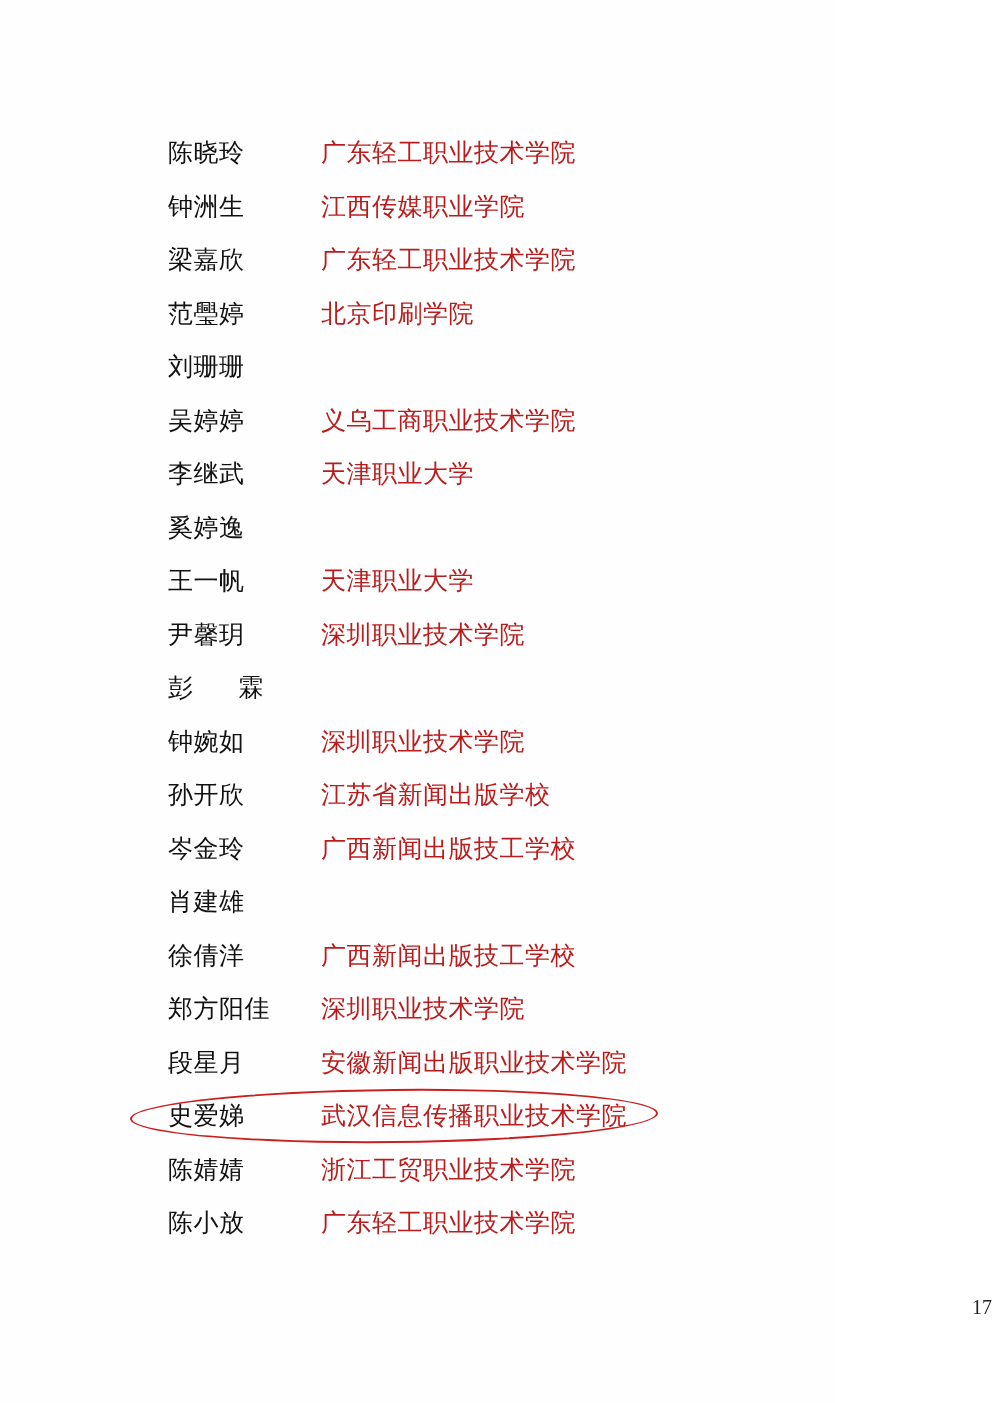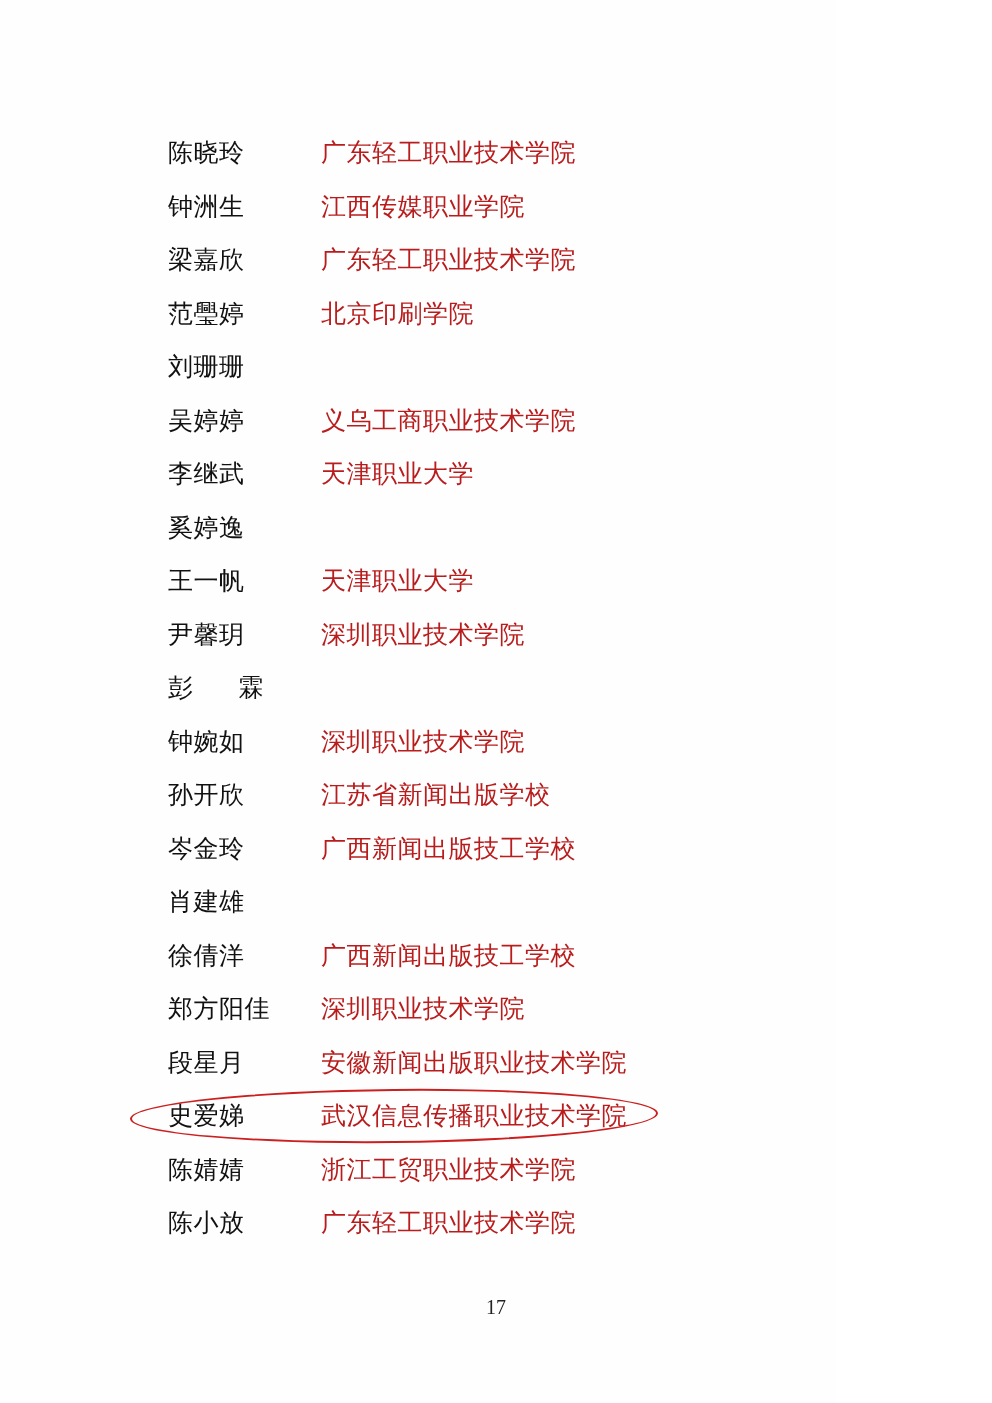--- a/index.html
+++ b/index.html
@@ -64,21 +64,21 @@
     border-radius: 50% / 50%;
     pointer-events: none;
     box-sizing: border-box;
     transform: rotate(-0.6deg);
   }
   .page-number {
     position: absolute;
     top: 1296px;
     left: 0;
     width: 992px;
-    text-align: center;
+    text-align: right;
     font-size: 20px;
     color: #222;
     font-family: "Liberation Serif", serif;
   }
 </style>
 </head>
 <body>
 
 <div class="page">
   <div class="roster" id="roster">

